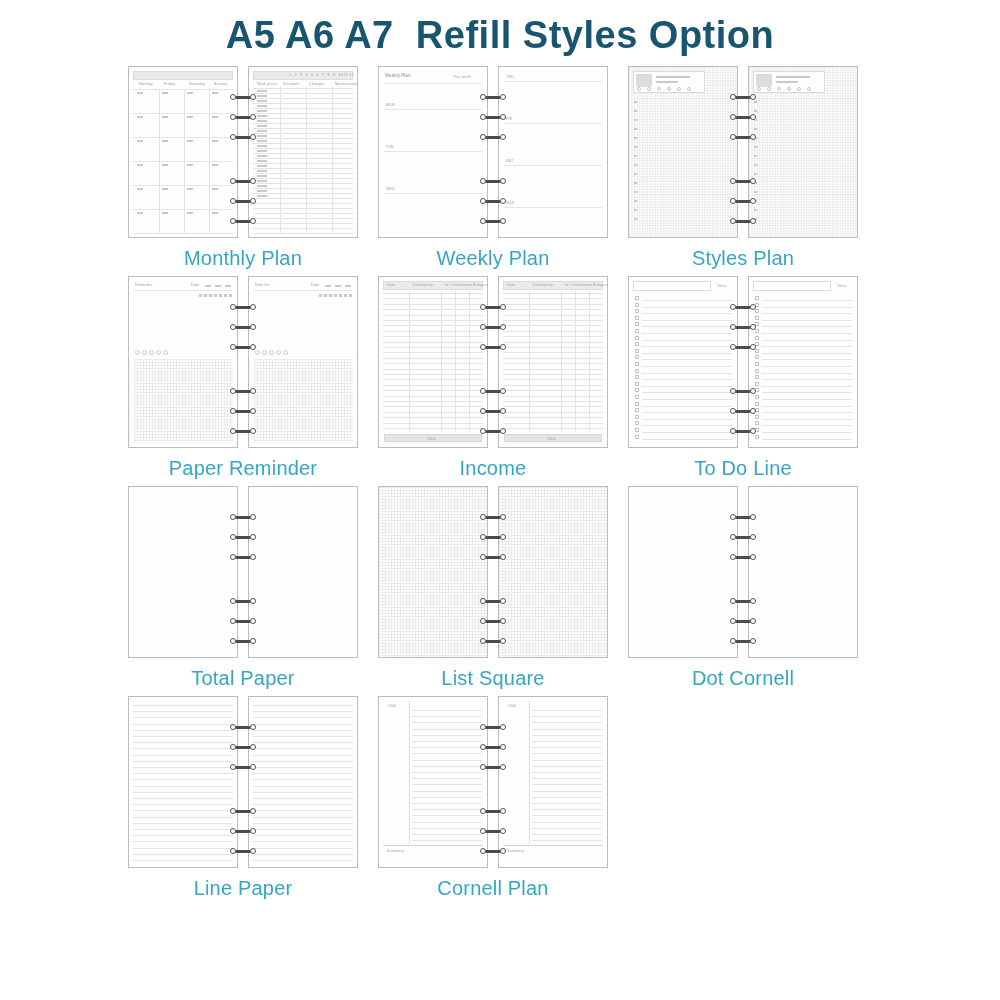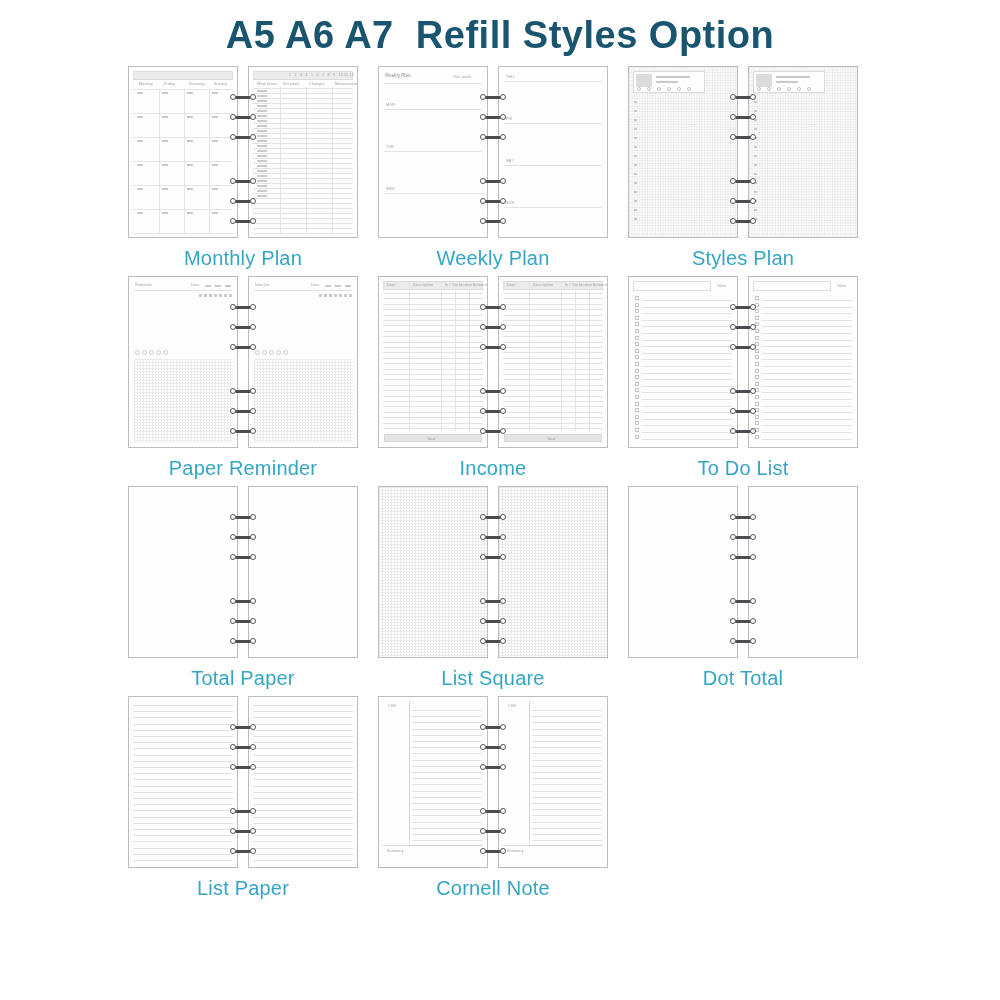--- a/index.html
+++ b/index.html
@@ -764,21 +764,21 @@
                 <div class="o l"></div>
                 <div class="o r"></div>
               </div>
               <div class="ring" style="top:152px">
                 <div class="bar"></div>
                 <div class="o l"></div>
                 <div class="o r"></div>
               </div>
             </div>
           </div>
-        <div class="caption">To Do List</div>
+        <div class="caption">To Do Line</div>
       </div>
     </div>
 
     <div class="row">
       <div class="cell">
         <div class="book">
             <div class="page left">
               <div class="inner"></div>
             </div>
             <div class="page right">
@@ -904,21 +904,21 @@
                 <div class="o l"></div>
                 <div class="o r"></div>
               </div>
               <div class="ring" style="top:152px">
                 <div class="bar"></div>
                 <div class="o l"></div>
                 <div class="o r"></div>
               </div>
             </div>
           </div>
-        <div class="caption">Dot Total</div>
+        <div class="caption">Dot Cornell</div>
       </div>
     </div>
 
     <div class="row">
       <div class="cell">
         <div class="book">
             <div class="page left">
               <div class="inner">
                 <div class="hline" style="top:8px;left:4px;right:4px"></div>
                 <div class="hline" style="top:14.2px;left:4px;right:4px"></div>
@@ -1004,21 +1004,21 @@
                 <div class="o l"></div>
                 <div class="o r"></div>
               </div>
               <div class="ring" style="top:152px">
                 <div class="bar"></div>
                 <div class="o l"></div>
                 <div class="o r"></div>
               </div>
             </div>
           </div>
-        <div class="caption">List Paper</div>
+        <div class="caption">Line Paper</div>
       </div>
       <div class="cell">
         <div class="book">
             <div class="page left">
               <div class="inner">
                 <div class="lbl" style="left:9px;top:7px">CUE</div>
                 <div class="vline" style="left:30px;top:4px;bottom:24px;background:#dcdcdc"></div>
                 <div class="hline" style="top:13px;left:33px;right:5px"></div>
                 <div class="hline" style="top:19.2px;left:33px;right:5px"></div>
                 <div class="hline" style="top:25.4px;left:33px;right:5px"></div>
@@ -1101,18 +1101,18 @@
                 <div class="o l"></div>
                 <div class="o r"></div>
               </div>
               <div class="ring" style="top:152px">
                 <div class="bar"></div>
                 <div class="o l"></div>
                 <div class="o r"></div>
               </div>
             </div>
           </div>
-        <div class="caption">Cornell Note</div>
+        <div class="caption">Cornell Plan</div>
       </div>
       <div class="cell empty"></div>
     </div>
   </div>
 </div>
 
 </body></html>

